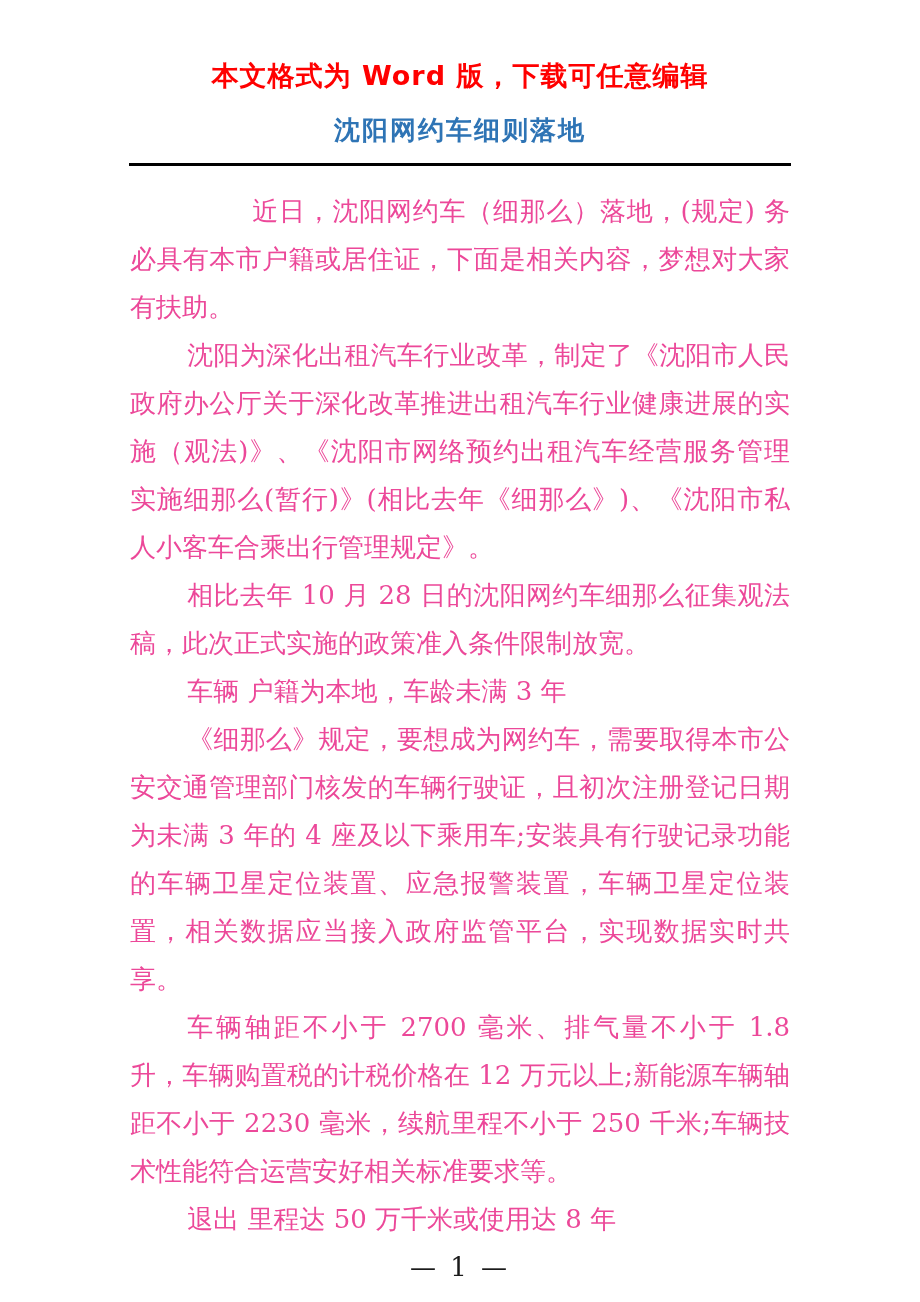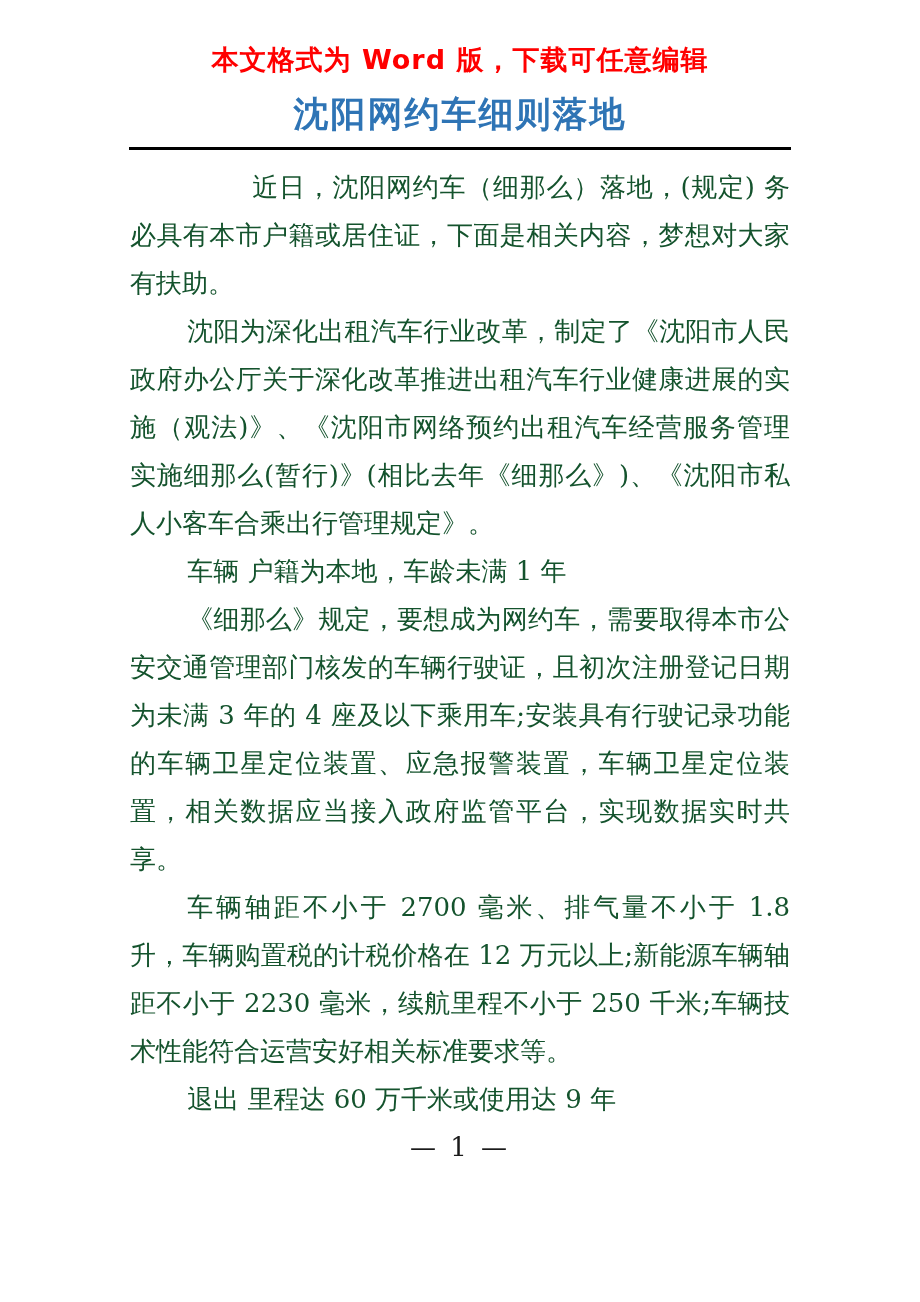--- a/index.html
+++ b/index.html
@@ -7,55 +7,55 @@
     padding: 0;
     background: #ffffff;
   }
   .page {
     position: relative;
     width: 920px;
     height: 1302px;
     margin: 0 auto;
     background: #ffffff;
     box-sizing: border-box;
-    padding-top: 42px;
+    padding-top: 58px;
     overflow: hidden;
   }
   .notice {
     text-align: center;
     color: #FF0000;
     font-weight: bold;
     font-size: 27px;
     line-height: 36px;
     font-family: "DejaVu Sans", "Liberation Sans", sans-serif;
     letter-spacing: 1px;
   }
   .doc-title {
     text-align: center;
     color: #2E74B5;
     font-weight: bold;
-    font-size: 35px;
+    font-size: 26px;
     line-height: 46px;
     margin-top: 13px;
     font-family: "DejaVu Serif", "Liberation Serif", serif;
     letter-spacing: 2px;
   }
   .title-rule {
     width: 662px;
     margin: 10px auto 0 auto;
     border-bottom: 3px solid #000000;
     height: 0;
   }
   .doc-body {
     width: 660px;
-    margin: 0 auto;
+    margin: 8px auto;
     padding-top: 13px;
     font-size: 26px;
     line-height: 48px;
-    color: #14532d;
+    color: #ec4899;
     font-family: "DejaVu Serif", "Liberation Serif", serif;
     text-align: justify;
     text-justify: inter-ideograph;
   }
   .doc-body p {
     margin: 0;
     text-indent: 2.2em;
     word-break: break-all;
   }
   .doc-body p.first {
@@ -78,21 +78,22 @@
 
   <div class="notice">本文格式为 Word 版，下载可任意编辑</div>
 
   <div class="doc-title">沈阳网约车细则落地</div>
 
   <div class="title-rule"></div>
 
   <div class="doc-body">
     <p class="first">近日，沈阳网约车（细那么）落地，(规定) 务必具有本市户籍或居住证，下面是相关内容，梦想对大家有扶助。</p>
     <p>沈阳为深化出租汽车行业改革，制定了《沈阳市人民政府办公厅关于深化改革推进出租汽车行业健康进展的实施（观法)》、《沈阳市网络预约出租汽车经营服务管理实施细那么(暂行)》(相比去年《细那么》)、《沈阳市私人小客车合乘出行管理规定》。</p>
-    <p>车辆 户籍为本地，车龄未满 1 年</p>
+    <p>相比去年 10 月 28 日的沈阳网约车细那么征集观法稿，此次正式实施的政策准入条件限制放宽。</p>
+    <p>车辆 户籍为本地，车龄未满 3 年</p>
     <p>《细那么》规定，要想成为网约车，需要取得本市公安交通管理部门核发的车辆行驶证，且初次注册登记日期为未满 3 年的 4 座及以下乘用车;安装具有行驶记录功能的车辆卫星定位装置、应急报警装置，车辆卫星定位装置，相关数据应当接入政府监管平台，实现数据实时共享。</p>
     <p>车辆轴距不小于 2700 毫米、排气量不小于 1.8 升，车辆购置税的计税价格在 12 万元以上;新能源车辆轴距不小于 2230 毫米，续航里程不小于 250 千米;车辆技术性能符合运营安好相关标准要求等。</p>
-    <p>退出 里程达 60 万千米或使用达 9 年</p>
+    <p>退出 里程达 50 万千米或使用达 8 年</p>
   </div>
 
   <div class="page-footer">— 1 —</div>
 
 </div>
 
 </body></html>

